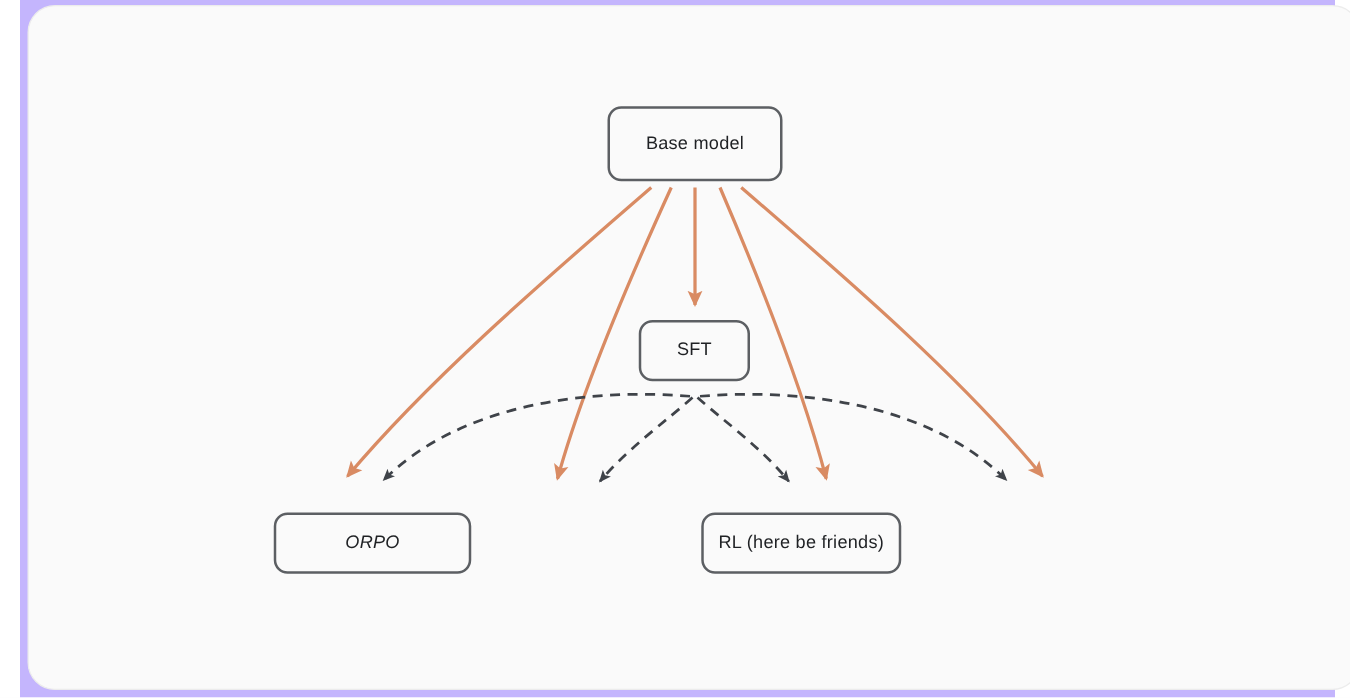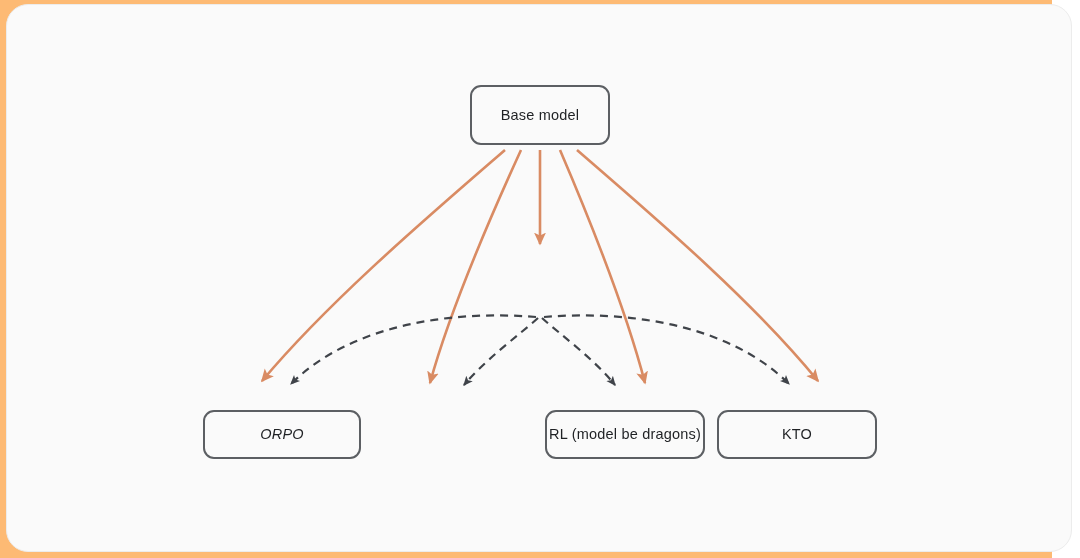--- a/index.html
+++ b/index.html
@@ -10,21 +10,22 @@
   body {
     width: 1080px;
     height: 558px;
     font-family: "Liberation Sans", sans-serif;
     overflow: hidden;
   }
   #canvas {
     position: relative;
     width: 1052px;
     height: 558px;
-    background: #fdba74;
+    background: #c4b5fd;
+    margin-left: 16px;
   }
   .card {
     position: absolute;
     left: 6px;
     top: 4px;
     width: 1066px;
     height: 548px;
     box-sizing: border-box;
     background: #fafafa;
     border: 1px solid #ececec;
@@ -99,27 +100,27 @@
       <path d="M 542 318 C 562 336 593 358 615 385" fill="none" stroke="#3f4349" stroke-width="2.2" stroke-dasharray="8 6" stroke-linecap="butt" marker-end="url(#arrow-dark)"></path>
 
       <path d="M 544 317 C 630 310 730 325 789 384" fill="none" stroke="#3f4349" stroke-width="2.2" stroke-dasharray="8 6" stroke-linecap="butt" marker-end="url(#arrow-dark)"></path>
     </g>
   </svg>
 
   <div class="node node-base">
     <span class="node-label">Base model</span>
   </div>
 
+  <div class="node node-sft">
+    <span class="node-label">SFT</span>
+  </div>
 
   <div class="node node-orpo">
     <span class="node-label">ORPO</span>
   </div>
 
 
   <div class="node node-rl">
-    <span class="node-label">RL (model be dragons)</span>
+    <span class="node-label">RL (here be friends)</span>
   </div>
 
-  <div class="node node-kto">
-    <span class="node-label">KTO</span>
-  </div>
 
 </div>
 
 </body></html>

